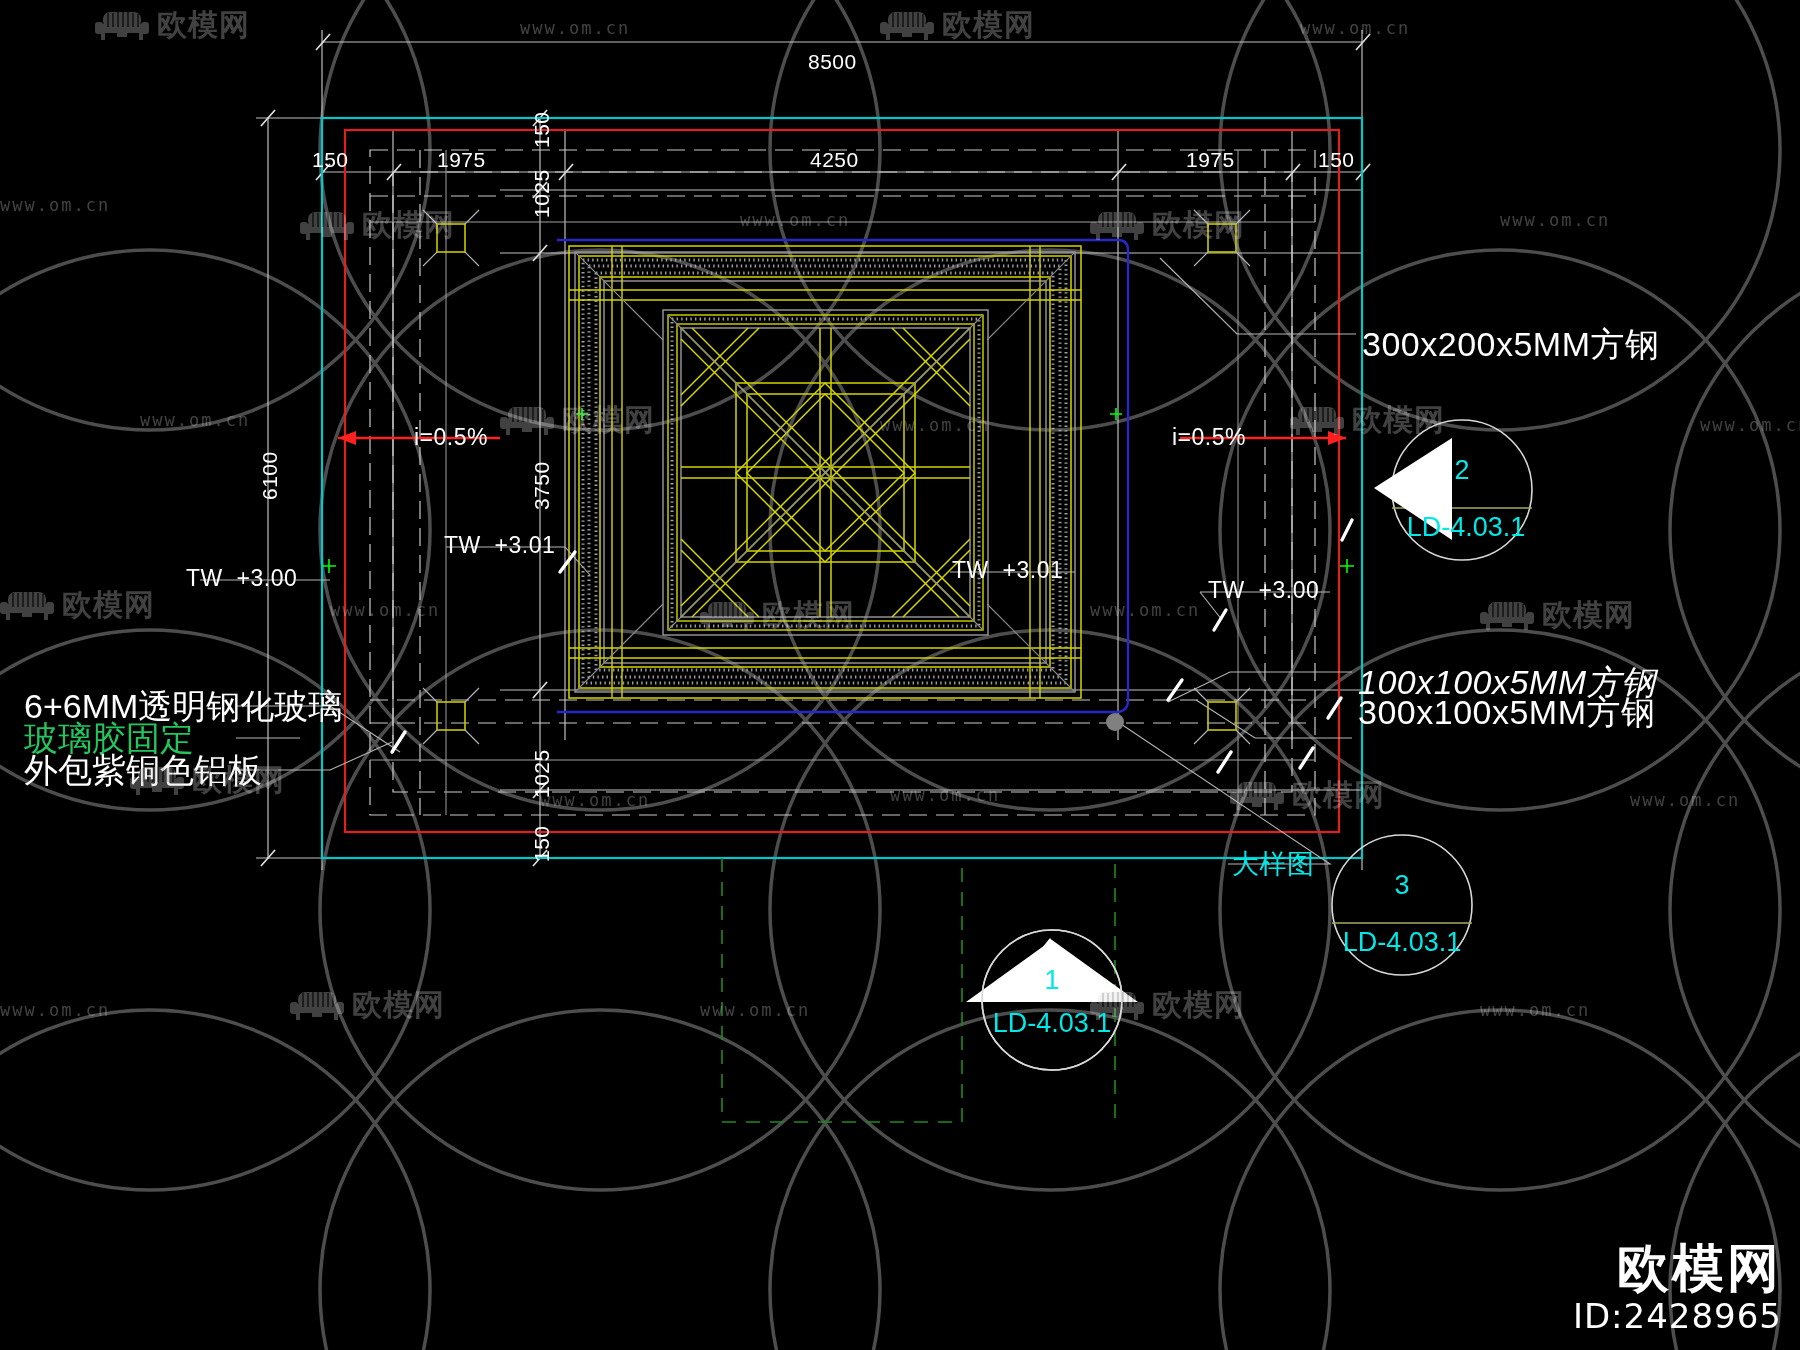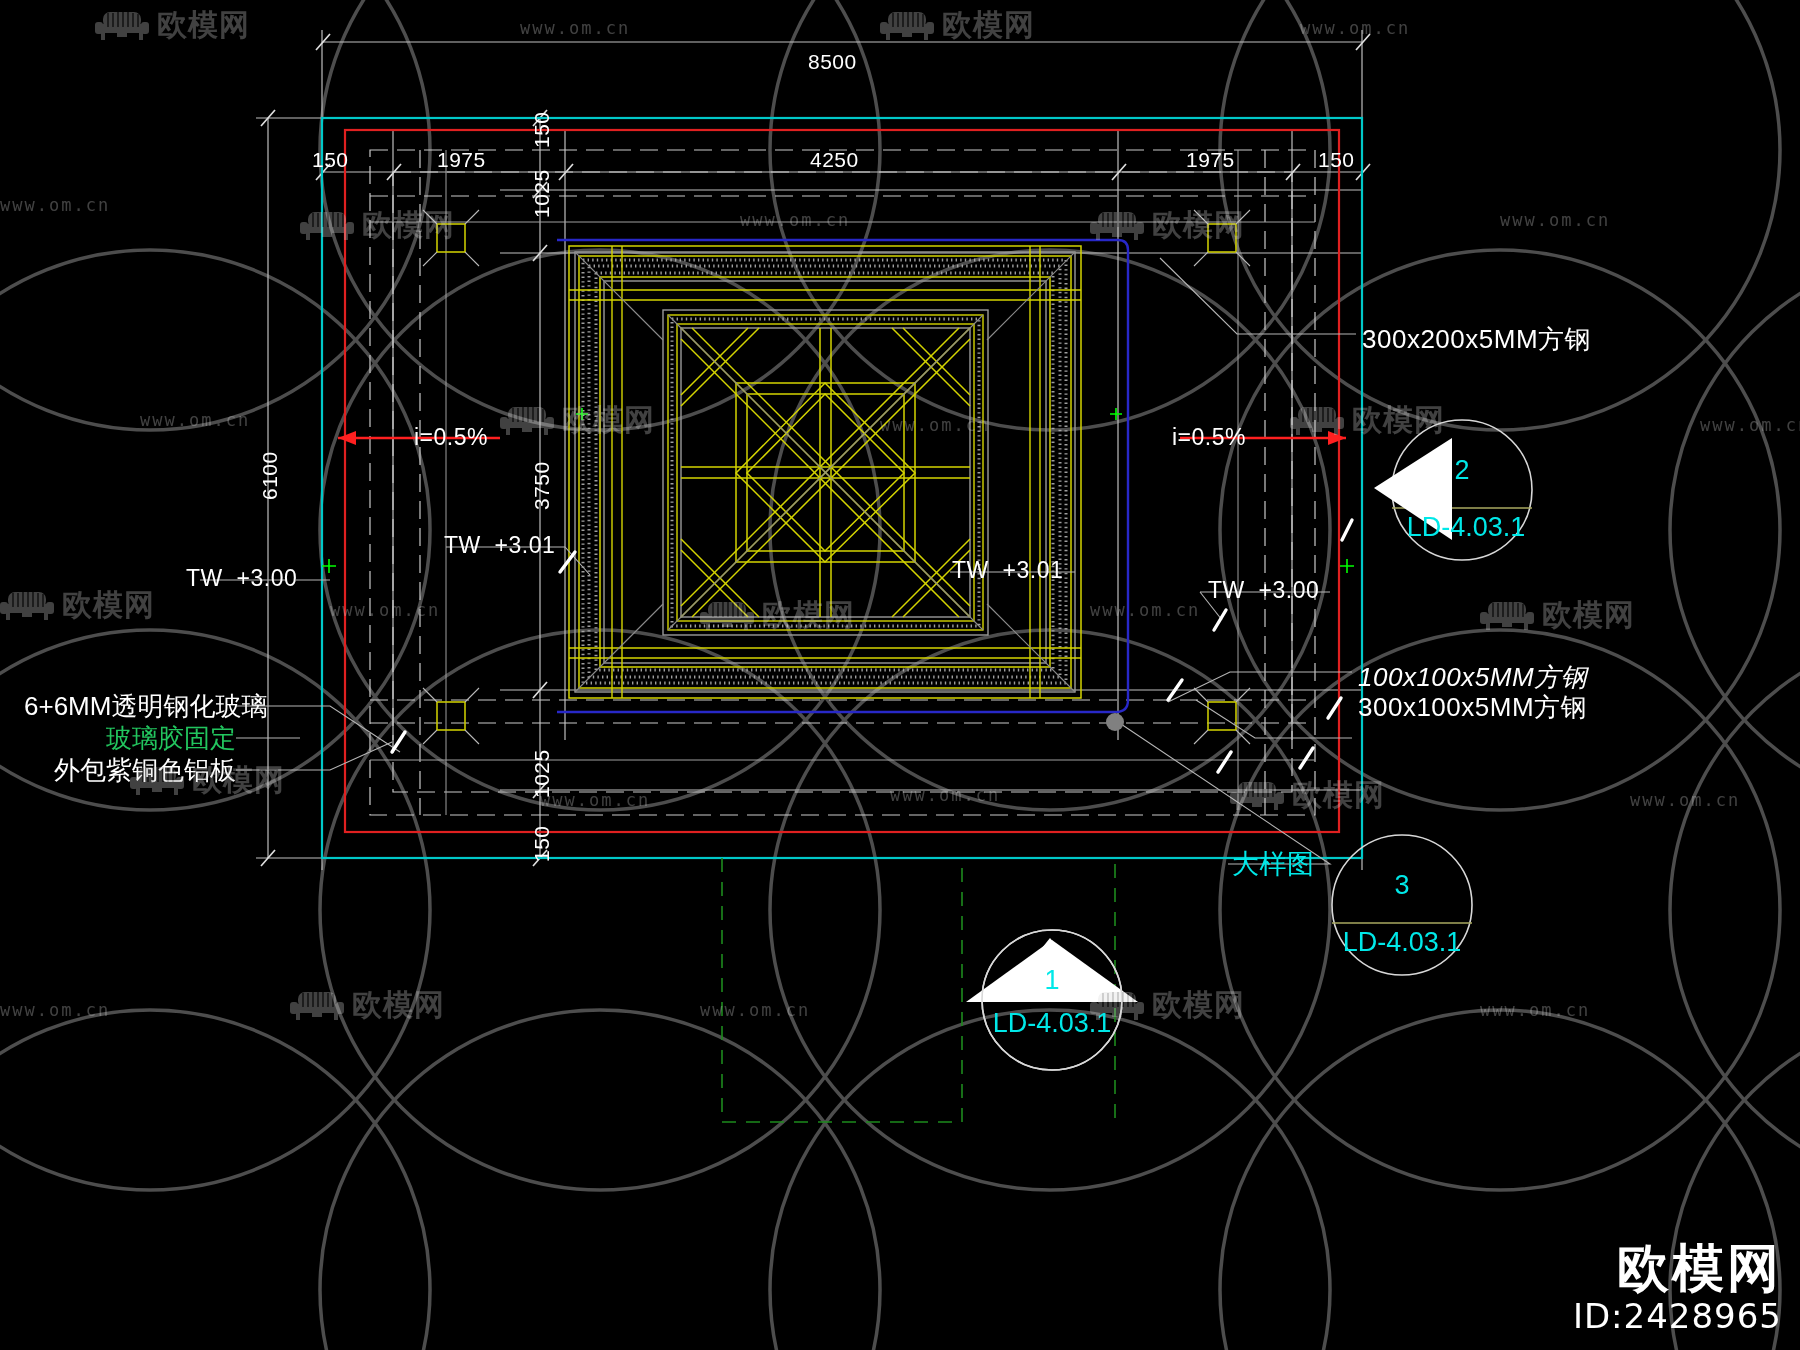--- a/index.html
+++ b/index.html
@@ -4,21 +4,21 @@
 <style>
   html,body{margin:0;padding:0;background:#000;}
   body{width:1800px;height:1350px;overflow:hidden;position:relative;
        font-family:"Liberation Sans","DejaVu Sans",sans-serif;}
   #stage{position:absolute;left:0;top:0;width:1800px;height:1350px;background:#000;}
   svg.layer{position:absolute;left:0;top:0;width:1800px;height:1350px;overflow:visible;}
   .txt{position:absolute;color:#fff;white-space:pre;letter-spacing:.5px;}
   .cy{color:#00e8e8;}
   .dim{font-size:21px;color:#fff;font-family:"Liberation Sans",sans-serif;}
   .note{font-size:23px;color:#fff;}
-  .cnote{font-size:26px;color:#fff;}
+  .cnote{font-size:34px;color:#fff;}
   .vert{transform:rotate(-90deg);transform-origin:left top;}
   .wm{position:absolute;opacity:.30;color:#d8d8d8;font-size:17px;letter-spacing:2px;
       white-space:nowrap;pointer-events:none;font-family:"DejaVu Sans Mono",monospace;}
   .wmlogo{position:absolute;opacity:.30;pointer-events:none;display:flex;align-items:center;gap:8px;}
   .wmlogo .sofa{width:54px;height:32px;position:relative;}
   .wmlogo .cn{color:#d8d8d8;font-size:30px;font-weight:bold;letter-spacing:1px;
               font-family:"DejaVu Sans",sans-serif;}
   .brand{position:absolute;right:18px;bottom:14px;text-align:right;color:#fff;}
   .brand .b1{font-size:52px;font-weight:bold;letter-spacing:3px;line-height:1.05;}
   .brand .b2{font-size:34px;letter-spacing:1px;font-family:"DejaVu Sans",sans-serif;}
@@ -317,21 +317,21 @@
 
   <div class="txt note" style="left:186px;top:565px;">TW  +3.00</div>
   <div class="txt note" style="left:444px;top:532px;">TW  +3.01</div>
   <div class="txt note" style="left:952px;top:557px;">TW  +3.01</div>
   <div class="txt note" style="left:1208px;top:577px;">TW  +3.00</div>
 
   <div class="txt cnote" style="left:1362px;top:322px;">300x200x5MM方钢</div>
   <div class="txt cnote" style="left:1358px;top:660px;font-style:italic;">100x100x5MM方钢</div>
   <div class="txt cnote" style="left:1358px;top:690px;">300x100x5MM方钢</div>
 
-  <div style="position:absolute;left:24px;top:690px;width:212px;text-align:right;">
+  <div style="position:absolute;left:24px;top:690px;width:212px;">
     <div class="cnote" style="color:#fff;line-height:32px;white-space:nowrap;">6+6MM透明钢化玻璃</div>
     <div class="cnote" style="color:#22c55e;line-height:32px;white-space:nowrap;">玻璃胶固定</div>
     <div class="cnote" style="color:#fff;line-height:32px;white-space:nowrap;">外包紫铜色铝板</div>
   </div>
 
   <div class="txt cy" style="left:1232px;top:846px;font-size:27px;">大样图</div>
 
   <div class="bub" style="left:1442px;top:455px;width:40px;">2</div>
   <div class="bub" style="left:1396px;top:512px;width:140px;">LD-4.03.1</div>
 

